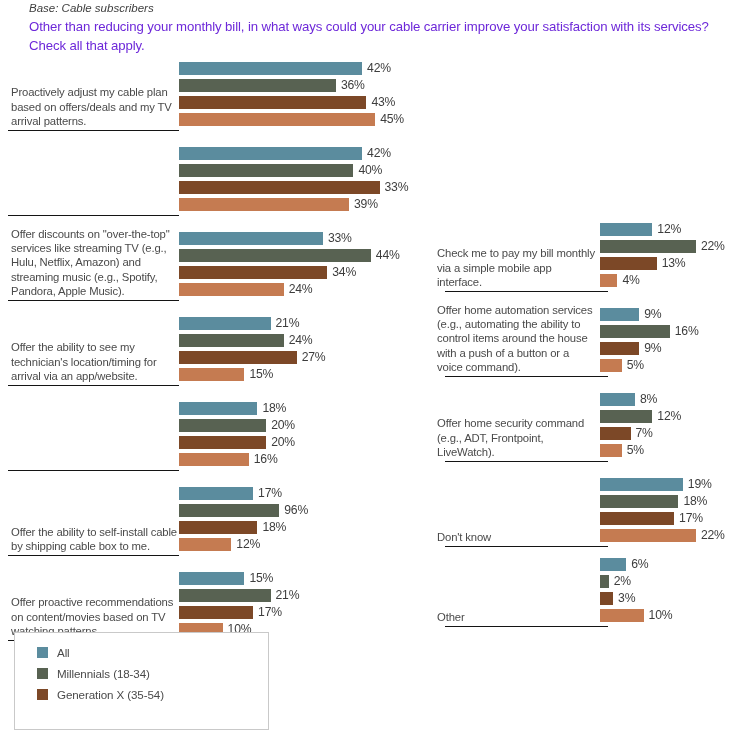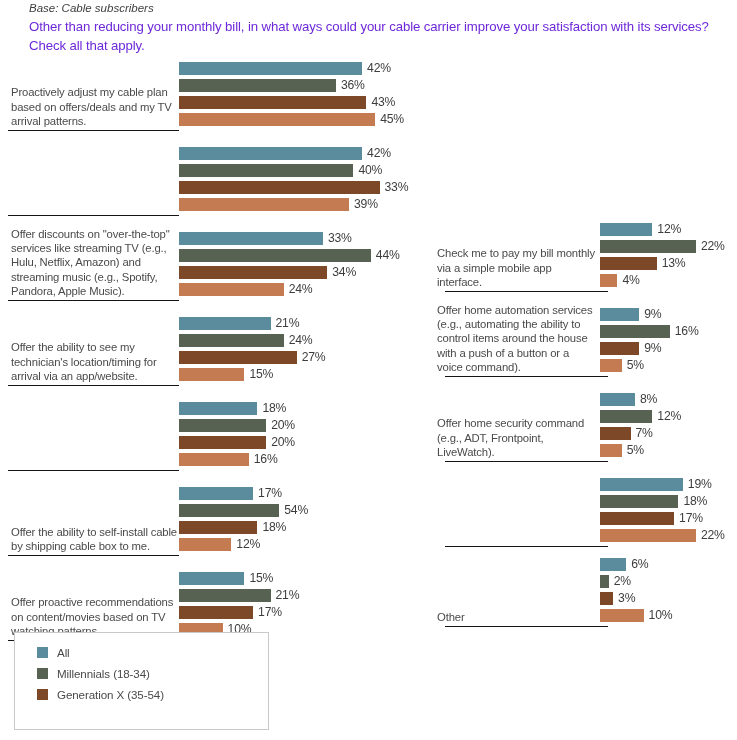--- a/index.html
+++ b/index.html
@@ -221,21 +221,21 @@
             <div class="bar-row r3"><span class="bar" style="width: 69.76px; background: rgb(197, 123, 81);"></span><span class="bar-value">16%</span></div>
           </div>
         </div>
       </div>
       <div class="group" style="top: 486px;">
         <div class="group-inner">
           <div class="cat-label">Offer the ability to self-install cable by shipping cable box to me.</div>
           <div class="baseline"></div>
           <div class="bars">
             <div class="bar-row r0"><span class="bar" style="width: 74.12px; background: rgb(91, 140, 158);"></span><span class="bar-value">17%</span></div>
-            <div class="bar-row r1"><span class="bar" style="width: 100.28px; background: rgb(88, 98, 82);"></span><span class="bar-value">54%</span></div>
+            <div class="bar-row r1"><span class="bar" style="width: 100.28px; background: rgb(88, 98, 82);"></span><span class="bar-value">96%</span></div>
             <div class="bar-row r2"><span class="bar" style="width: 78.48px; background: rgb(124, 72, 39);"></span><span class="bar-value">18%</span></div>
             <div class="bar-row r3"><span class="bar" style="width: 52.32px; background: rgb(197, 123, 81);"></span><span class="bar-value">12%</span></div>
           </div>
         </div>
       </div>
       <div class="group" style="top: 571px;">
         <div class="group-inner">
           <div class="cat-label">Offer proactive recommendations on content/movies based on TV watching patterns.</div>
           <div class="baseline"></div>
           <div class="bars">
@@ -279,20 +279,21 @@
           <div class="bars">
             <div class="bar-row r0"><span class="bar" style="width: 34.88px; background: rgb(91, 140, 158);"></span><span class="bar-value">8%</span></div>
             <div class="bar-row r1"><span class="bar" style="width: 52.32px; background: rgb(88, 98, 82);"></span><span class="bar-value">12%</span></div>
             <div class="bar-row r2"><span class="bar" style="width: 30.52px; background: rgb(124, 72, 39);"></span><span class="bar-value">7%</span></div>
             <div class="bar-row r3"><span class="bar" style="width: 21.8px; background: rgb(197, 123, 81);"></span><span class="bar-value">5%</span></div>
           </div>
         </div>
       </div>
       <div class="group" style="top: 477px;">
         <div class="group-inner">
+          <div class="cat-label">Don't know</div>
           <div class="baseline"></div>
           <div class="bars">
             <div class="bar-row r0"><span class="bar" style="width: 82.84px; background: rgb(91, 140, 158);"></span><span class="bar-value">19%</span></div>
             <div class="bar-row r1"><span class="bar" style="width: 78.48px; background: rgb(88, 98, 82);"></span><span class="bar-value">18%</span></div>
             <div class="bar-row r2"><span class="bar" style="width: 74.12px; background: rgb(124, 72, 39);"></span><span class="bar-value">17%</span></div>
             <div class="bar-row r3"><span class="bar" style="width: 95.92px; background: rgb(197, 123, 81);"></span><span class="bar-value">22%</span></div>
           </div>
         </div>
       </div>
       <div class="group" style="top: 557px;">

